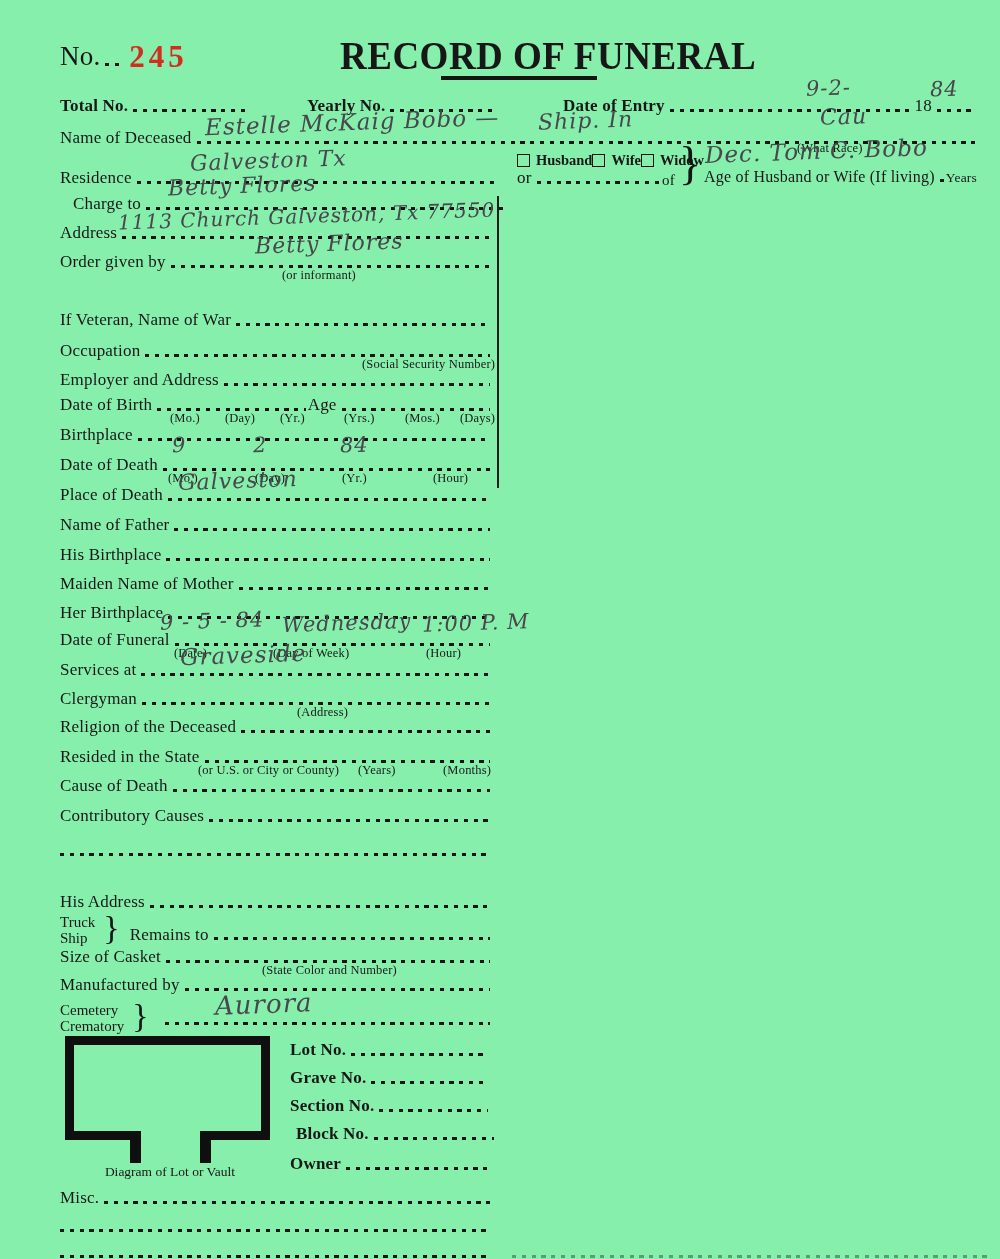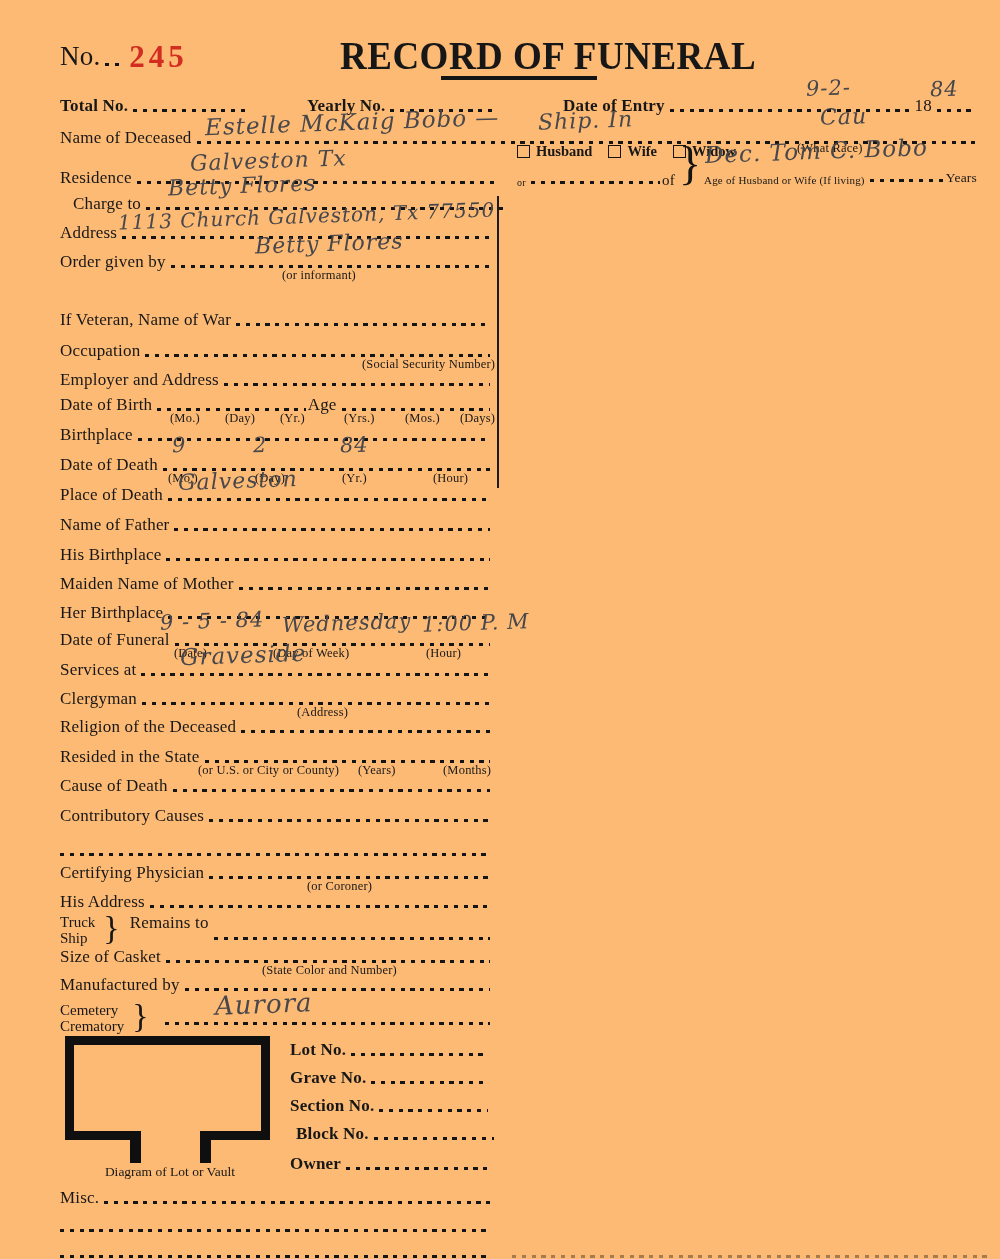--- a/index.html
+++ b/index.html
@@ -1,16 +1,16 @@
 <!DOCTYPE html>
 <html><head>
 <meta charset="utf-8">
 <style>
   html,body{margin:0;padding:0;background:#e9e8e5;}
-  .sheet{position:relative;width:1000px;height:1259px;background:#fdba74;
+  .sheet{position:relative;width:1000px;height:1259px;background:#86efac;
     font-family:"Liberation Serif",serif;color:#171717;overflow:hidden;text-decoration:underline;}
   .row{position:absolute;display:flex;align-items:flex-end;height:24px;}
   .lbl{font-size:17px;white-space:nowrap;letter-spacing:.2px;line-height:1.1;}
   .dots{flex:1;height:3.4px;margin:0 2px 4px 5px;
     background:repeating-linear-gradient(90deg,#151515 0 4.2px,transparent 4.2px 9.8px);}
   .dots.fix{flex:none;}
   .hint{position:absolute;font-size:12.5px;white-space:nowrap;top:20px;letter-spacing:.2px;}
   .hw{position:absolute;font-family:"DejaVu Serif",serif;font-style:italic;color:#47474c;
     white-space:nowrap;transform:rotate(-2deg);letter-spacing:1px;font-size:21px;line-height:1;}
   .cbgrp{display:flex;align-items:center;font-size:14.5px;font-weight:bold;white-space:nowrap;}
@@ -57,21 +57,21 @@
   <div class="row" style="left:60px;top:124px;width:917px">
     <span class="lbl">Name of Deceased</span>
     <span class="dots"></span>
     <span class="hw" style="left:145px;top:-13px;font-size:23px">Estelle McKaig Bobo  —</span>
     <span class="hw" style="left:478px;top:-14px;font-size:22px">Ship. In</span>
     <span class="hw" style="left:760px;top:-18px;font-size:22px">Cau</span>
     <span class="hint" style="left:737px;top:17px">(What Race)</span>
   </div>
 
 
-  <div style="position:absolute;left:517px;top:143px;display:flex;gap:16px">
+  <div style="position:absolute;left:517px;top:152px;display:flex;">
     <span class="cbgrp">
       <span class="cb"></span>
       <span>Husband</span>
       </span>
     <span class="cbgrp">
       <span class="cb"></span>
       <span>Wife</span>
       </span>
     <span class="cbgrp">
       <span class="cb"></span>
@@ -80,26 +80,26 @@
   </div>
   <span class="brace" style="left:679px;top:141px">}</span>
   <span class="hw" style="left:705px;top:140px;font-size:23px">Dec. Tom C. Bobo</span>
 
   <div class="row" style="left:60px;top:164px;width:438px">
     <span class="lbl">Residence</span>
     <span class="dots"></span>
     <span class="hw" style="left:130px;top:-14px;font-size:22px">Galveston  Tx</span>
   </div>
   <div class="row" style="left:517px;top:164px;width:158px">
-    <span class="lbl" style="font-size:10px">or</span>
+    <span class="lbl" style="font-size:17px">or</span>
     <span class="dots"></span>
     <span class="lbl" style="font-size:15px">of</span>
   </div>
   <div class="row" style="left:704px;top:166px;width:273px;height:20px">
-    <span class="lbl" style="font-size:11px">Age of Husband or Wife (If living)</span>
+    <span class="lbl" style="font-size:16px">Age of Husband or Wife (If living)</span>
     <span class="dots" style="height:2.6px"></span>
     <span class="lbl" style="font-size:13.5px">Years</span>
   </div>
 
   <div class="vline" style="left:497px;top:196px;height:292px"></div>
 
   <div class="row" style="left:73px;top:190px;width:432px">
     <span class="lbl">Charge to</span>
     <span class="dots"></span>
     <span class="hw" style="left:95px;top:-15px;font-size:22px">Betty Flores</span>
@@ -211,36 +211,31 @@
     <span class="lbl">Cause of Death</span>
     <span class="dots"></span>
   </div>
   <div class="row" style="left:60px;top:802px;width:432px">
     <span class="lbl">Contributory Causes</span>
     <span class="dots"></span>
   </div>
   <div class="row" style="left:60px;top:836px;width:432px">
     <span class="dots" style="margin-left:0"></span>
   </div>
-  <div class="row" style="left:60px;top:859px;width:432px">
-    <span class="lbl">Certifying Physician</span>
-    <span class="dots"></span>
-    <span class="hint" style="left:247px">(or Coroner)</span>
-  </div>
   <div class="row" style="left:60px;top:888px;width:432px">
     <span class="lbl">His Address</span>
     <span class="dots"></span>
   </div>
   <div class="row" style="left:60px;top:908px;width:432px;height:40px">
     <span class="smallstack" style="align-self:center;margin-top:4px">
       <span style="display:block">Truck</span>
       <span style="display:block">Ship</span>
     </span>
     <span style="font-size:34px;line-height:1;align-self:center;margin:0 10px 0 8px">}</span>
-    <span class="lbl" style="margin-bottom:15px">Remains to</span>
+    <span class="lbl" style="margin-bottom:3px">Remains to</span>
     <span class="dots" style="margin-bottom:8px"></span>
   </div>
   <div class="row" style="left:60px;top:943px;width:432px">
     <span class="lbl">Size of Casket</span>
     <span class="dots"></span>
     <span class="hint" style="left:202px">(State Color and Number)</span>
   </div>
   <div class="row" style="left:60px;top:971px;width:432px">
     <span class="lbl">Manufactured by</span>
     <span class="dots"></span>

